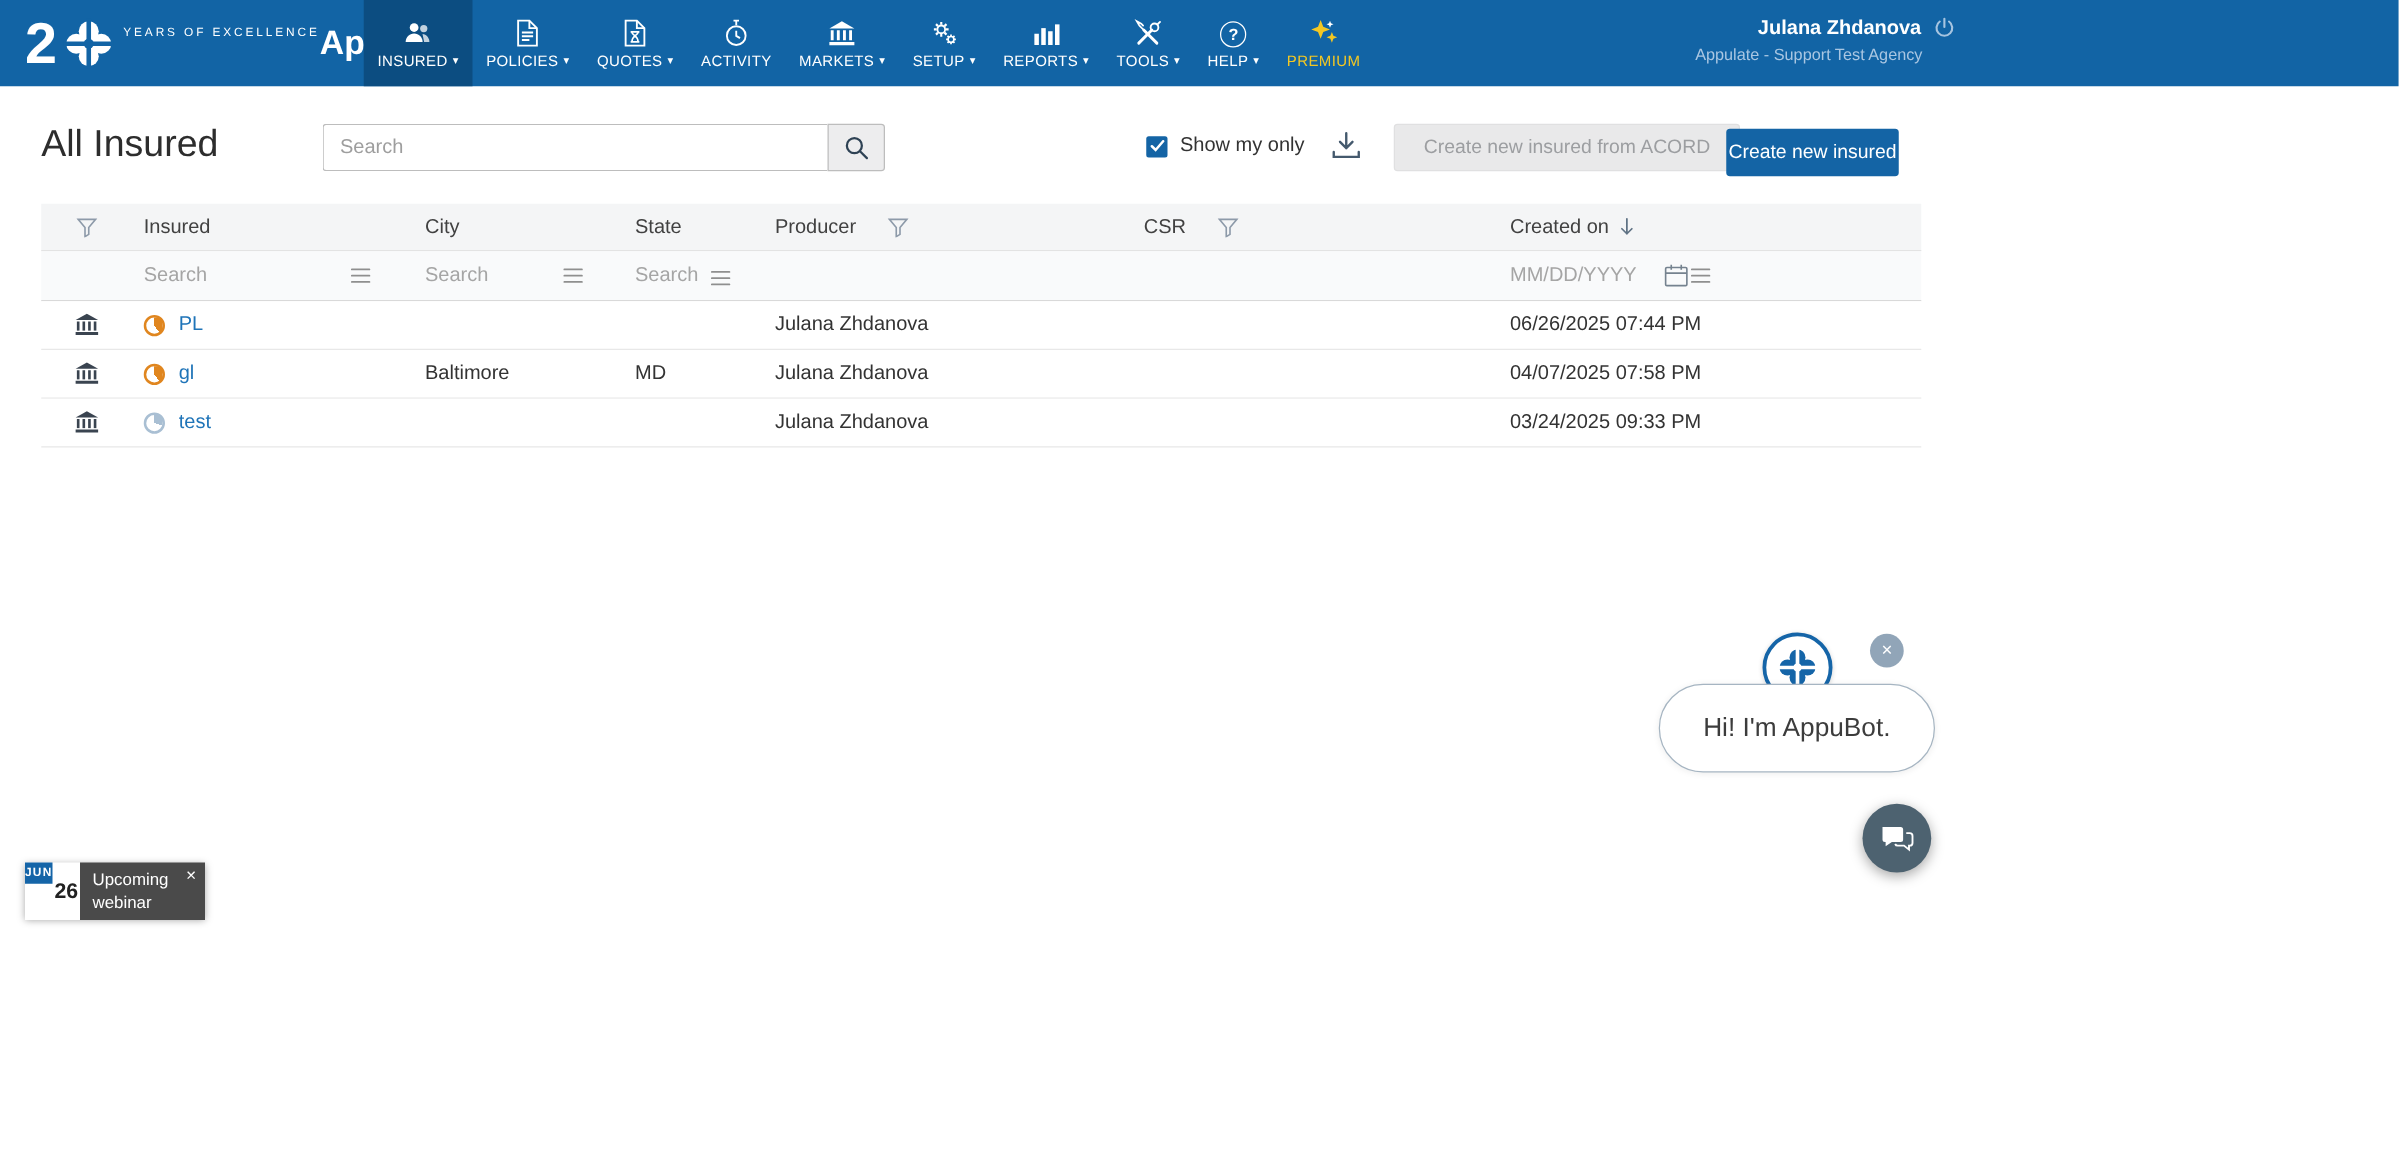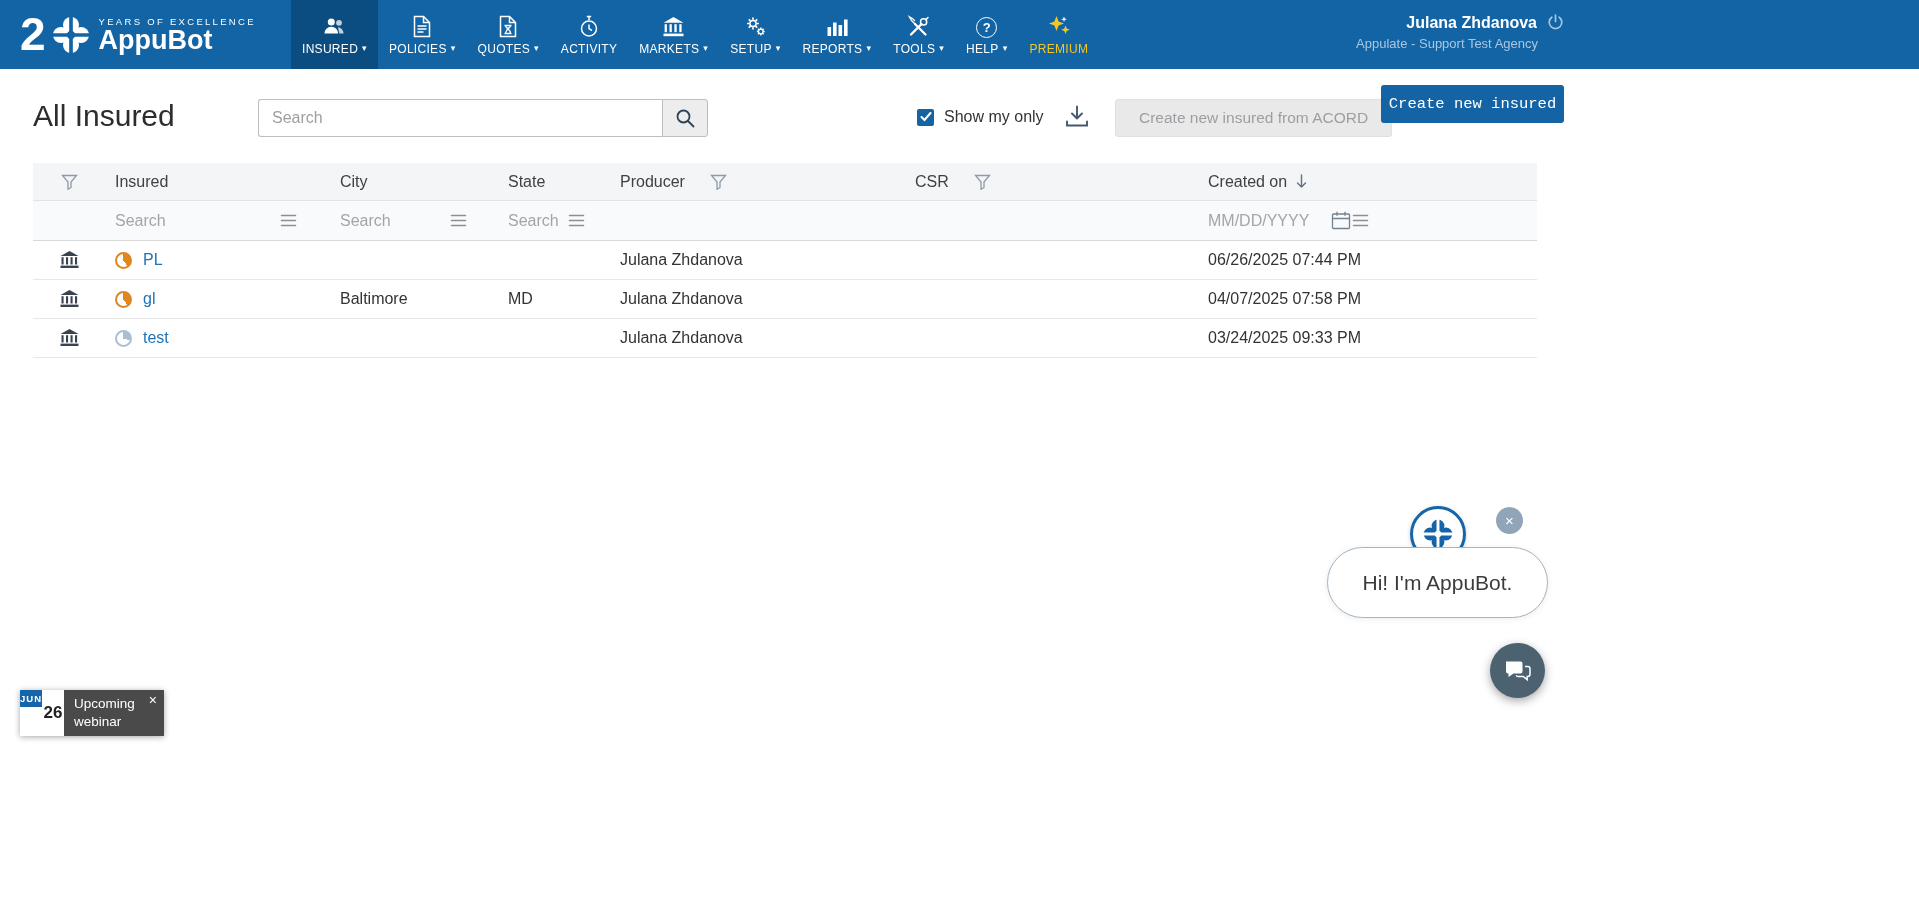--- a/index.html
+++ b/index.html
@@ -5,21 +5,21 @@
   *{margin:0;padding:0;box-sizing:border-box}
   html,body{width:1919px;height:921px}
   body{position:relative;overflow:hidden;background:#fff;color:#333;
        font-family:"Liberation Sans","DejaVu Sans",sans-serif}
 
   
   .topbar{position:absolute;left:0;top:0;width:1919px;height:69px;background:#1264a5}
   .brand{position:absolute;left:20px;top:0;height:69px;display:flex;align-items:center;gap:8px;cursor:pointer}
   .brand-2{font-size:46px;font-weight:700;color:#fff;line-height:.9}
   .brand-clover{display:flex;margin-left:-3px}
-  .brand-text{display:flex;flex-direction:column;gap:0}
+  .brand-text{display:flex;gap:0}
   .brand-tagline{color:#fff;font-size:9.5px;letter-spacing:2.3px;font-weight:400;white-space:nowrap}
   .brand-name{color:#fff;font-size:27px;font-weight:600;line-height:1}
   .nav-menu{position:absolute;left:291px;top:0;height:69px;display:flex}
   .nav-item{height:69px;display:flex;flex-direction:column;align-items:center;justify-content:center;gap:4px;padding:0 11px;cursor:pointer}
   .nav-item.active{background:#0c4d81}
   .nav-icon{height:24px;display:flex;align-items:flex-end;justify-content:center}
   .nav-label{color:#fff;font-size:12px;letter-spacing:.3px;display:flex;align-items:center;gap:4px;white-space:nowrap}
   .caret{font-size:9px;color:#fff;line-height:1}
   .nav-item.premium .nav-label{color:#f3c723}
   .help-circle{width:21px;height:21px;border:1.8px solid #fff;border-radius:50%;display:flex;align-items:center;justify-content:center;color:#fff;font-size:13px;font-weight:700}
@@ -33,32 +33,32 @@
   .page-title{position:absolute;left:33px;top:99px;font-size:30px;font-weight:400;color:#2d2d2d}
   .search-group{position:absolute;left:258px;top:99px;width:450px;height:38px;display:flex}
   .search-input{flex:1;border:1px solid #bdbdbd;border-right:none;border-radius:3px 0 0 3px;padding:0 13px;font-size:16px;color:#333;outline:none;font-family:inherit}
   .search-input::placeholder{color:#9e9e9e}
   .search-btn{width:46px;background:#ededee;border:1px solid #bdbdbd;border-radius:0 3px 3px 0;display:flex;align-items:center;justify-content:center;cursor:pointer}
   .show-my{position:absolute;left:917px;top:108px;display:flex;align-items:center;gap:10px}
   .checkbox{width:17px;height:17px;background:#1464a5;border-radius:2px;display:flex;align-items:center;justify-content:center;cursor:pointer;flex:none}
   .show-my-label{font-size:16px;color:#333}
   .download{position:absolute;left:1064px;top:104px;display:flex;cursor:pointer}
   .btn-acord{position:absolute;left:1115px;top:99px;height:38px;padding:0 23px;background:#e9e9ea;border:1px solid #e0e0e1;border-radius:3px;color:#9c9ea1;font-size:15.5px;cursor:pointer;font-family:inherit}
-  .btn-create{position:absolute;left:1381px;top:85px;height:38px;width:183px;background:#1464a5;border:none;border-radius:3px;color:#fff;font-size:15.5px;cursor:pointer;font-family:Liberation Mono, monospace}
+  .btn-create{position:absolute;left:1381px;top:103px;height:38px;width:138px;background:#1464a5;border:none;border-radius:3px;color:#fff;font-size:15.5px;cursor:pointer;font-family:Liberation Sans, sans-serif}
 
   
   .table{position:absolute;left:33px;top:163px;width:1504px;font-size:16px}
   .tr{display:flex;align-items:center}
   .tr.head{height:38px;background:#f4f5f6;color:#414141;border-bottom:1px solid #e3e3e3}
   .tr.filter{height:40px;background:#f9fafb;border-bottom:1px solid #d9d9d9}
   .tr.row{height:39px;background:#fff;border-bottom:1px solid #e8e8e8;cursor:pointer}
   .c0{width:72px;display:flex;justify-content:center;align-items:center}
   .c1{width:220px;padding-left:10px;display:flex;align-items:center}
   .c2{width:168px;padding-left:15px;display:flex;align-items:center}
-  .c3{width:104px;padding-left:15px;display:flex;align-items:center}
+  .c3{width:104px;padding-left:15px;display:flex;align-items:flex-end}
   .c4{width:293px;padding-left:23px;display:flex;align-items:center}
   .c5{width:285px;padding-left:25px;display:flex;align-items:center}
   .c6{width:362px;padding-left:33px;display:flex;align-items:center}
   .hgap{gap:25px}
   .sortgap{gap:7px}
   .tr.filter .c1{justify-content:space-between;padding-right:28px}
   .tr.filter .c2{justify-content:space-between;padding-right:34px}
   .tr.filter .c3{justify-content:space-between;padding-right:12px}
   .tr.filter .c6{gap:1px}
   .filter-input{border:none;background:transparent;font-size:16px;outline:none;width:110px;color:#333;font-family:inherit}

